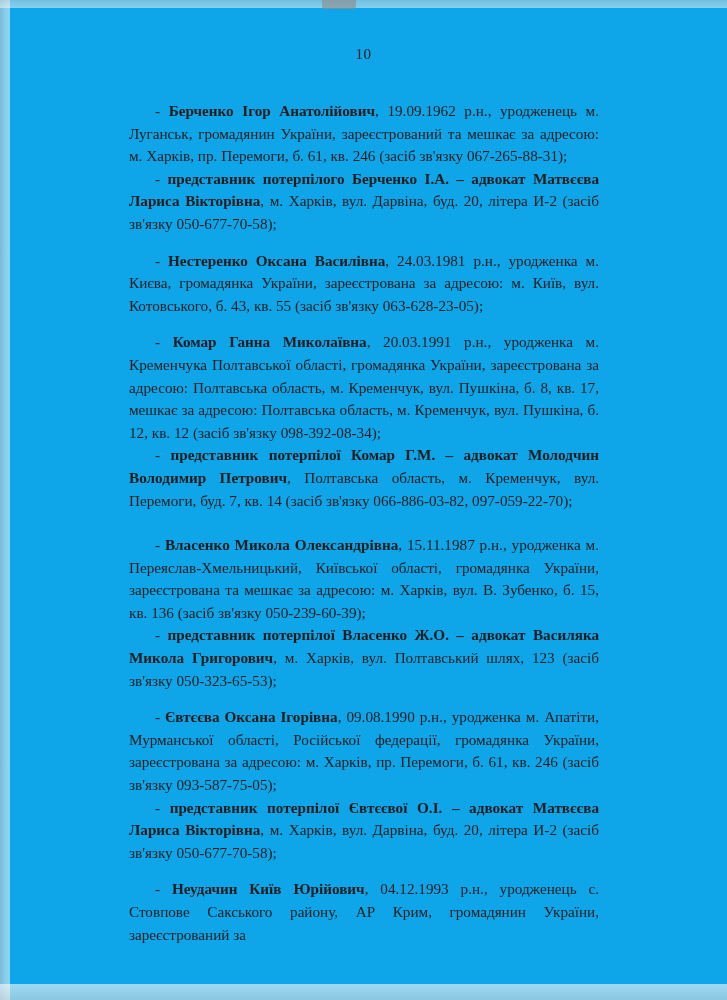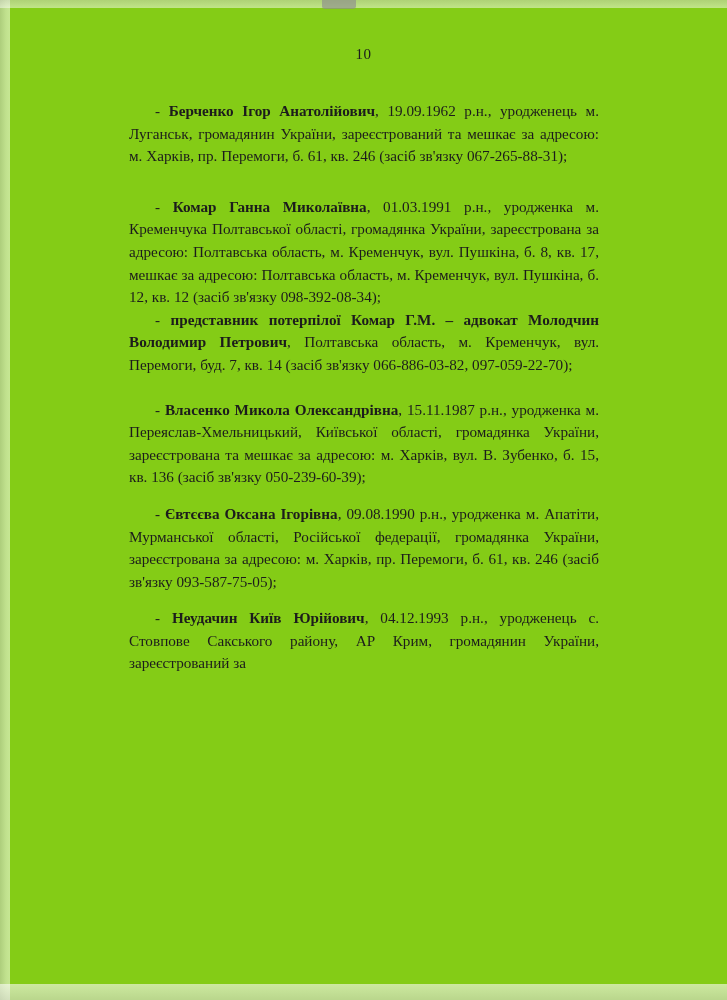--- a/index.html
+++ b/index.html
@@ -12,21 +12,21 @@
     height: 1000px;
     font-family: "Liberation Serif", "DejaVu Serif", serif;
     color: #1c1c1c;
     position: relative;
     overflow: hidden;
   }
   .page {
     position: relative;
     width: 727px;
     height: 1000px;
-    background: #84cc16;
+    background: #0ea5e9;
   }
   
   .scan-edge-left {
     position: absolute;
     left: 0; top: 0;
     width: 10px; height: 1000px;
     background: linear-gradient(to right, #cfcfcf 0%, #f2f2f0 60%, #fdfdfb 100%);
     opacity: .55;
   }
   .scan-edge-top {
@@ -87,24 +87,28 @@
 <div class="page">
   <div class="scan-edge-left"></div>
   <div class="scan-edge-top"></div>
   <div class="scan-edge-bottom"></div>
   <div class="scan-mark"></div>
 
   <div class="page-number">10</div>
 
   <div class="content" id="doc-content">
       <p class="para indent"><span>- </span><b>Берченко Ігор Анатолійович</b><span>, 19.09.1962 р.н., уродженець м. Луганськ, громадянин України, зареєстрований та мешкає за адресою: м. Харків, пр. Перемоги, б. 61, кв. 246 (засіб зв'язку 067-265-88-31);</span></p>
+      <p class="para indent"><span>- </span><b>представник потерпілого Берченко І.А. – адвокат Матвєєва Лариса Вікторівна</b><span>, м. Харків, вул. Дарвіна, буд. 20, літера И-2 (засіб зв'язку 050-677-70-58);</span></p>
       <div class="gap-md"></div>
+      <p class="para indent"><span>- </span><b>Нестеренко Оксана Василівна</b><span>, 24.03.1981 р.н., уродженка м. Києва, громадянка України, зареєстрована за адресою: м. Київ, вул. Котовського, б. 43, кв. 55 (засіб зв'язку 063-628-23-05);</span></p>
       <div class="gap-md"></div>
-      <p class="para indent"><span>- </span><b>Комар Ганна Миколаївна</b><span>, 01.03.1991 р.н., уродженка м. Кременчука Полтавської області, громадянка України, зареєстрована за адресою: Полтавська область, м. Кременчук, вул. Пушкіна, б. 8, кв. 17, мешкає за адресою: Полтавська область, м. Кременчук, вул. Пушкіна, б. 12, кв. 12 (засіб зв'язку 098-392-08-34);</span></p>
+      <p class="para indent"><span>- </span><b>Комар Ганна Миколаївна</b><span>, 20.03.1991 р.н., уродженка м. Кременчука Полтавської області, громадянка України, зареєстрована за адресою: Полтавська область, м. Кременчук, вул. Пушкіна, б. 8, кв. 17, мешкає за адресою: Полтавська область, м. Кременчук, вул. Пушкіна, б. 12, кв. 12 (засіб зв'язку 098-392-08-34);</span></p>
       <p class="para indent"><span>- </span><b>представник потерпілої Комар Г.М. – адвокат Молодчин Володимир Петрович</b><span>, Полтавська область, м. Кременчук, вул. Перемоги, буд. 7, кв. 14 (засіб зв'язку 066-886-03-82, 097-059-22-70);</span></p>
       <div class="gap-lg"></div>
       <p class="para indent"><span>- </span><b>Власенко Микола Олександрівна</b><span>, 15.11.1987 р.н., уродженка м. Переяслав-Хмельницький, Київської області, громадянка України, зареєстрована та мешкає за адресою: м. Харків, вул. В. Зубенко, б. 15, кв. 136 (засіб зв'язку 050-239-60-39);</span></p>
+      <p class="para indent"><span>- </span><b>представник потерпілої Власенко Ж.О. – адвокат Василяка Микола Григорович</b><span>, м. Харків, вул. Полтавський шлях, 123 (засіб зв'язку 050-323-65-53);</span></p>
       <div class="gap-md"></div>
       <p class="para indent"><span>- </span><b>Євтєєва Оксана Ігорівна</b><span>, 09.08.1990 р.н., уродженка м. Апатіти, Мурманської області, Російської федерації, громадянка України, зареєстрована за адресою: м. Харків, пр. Перемоги, б. 61, кв. 246 (засіб зв'язку 093-587-75-05);</span></p>
+      <p class="para indent"><span>- </span><b>представник потерпілої Євтєєвої О.І. – адвокат Матвєєва Лариса Вікторівна</b><span>, м. Харків, вул. Дарвіна, буд. 20, літера И-2 (засіб зв'язку 050-677-70-58);</span></p>
       <div class="gap-md"></div>
       <p class="para indent"><span>- </span><b>Неудачин Київ Юрійович</b><span>, 04.12.1993 р.н., уродженець с. Стовпове Сакського району, АР Крим, громадянин України, зареєстрований за</span></p>
     </div>
 </div>
 
 </body></html>

